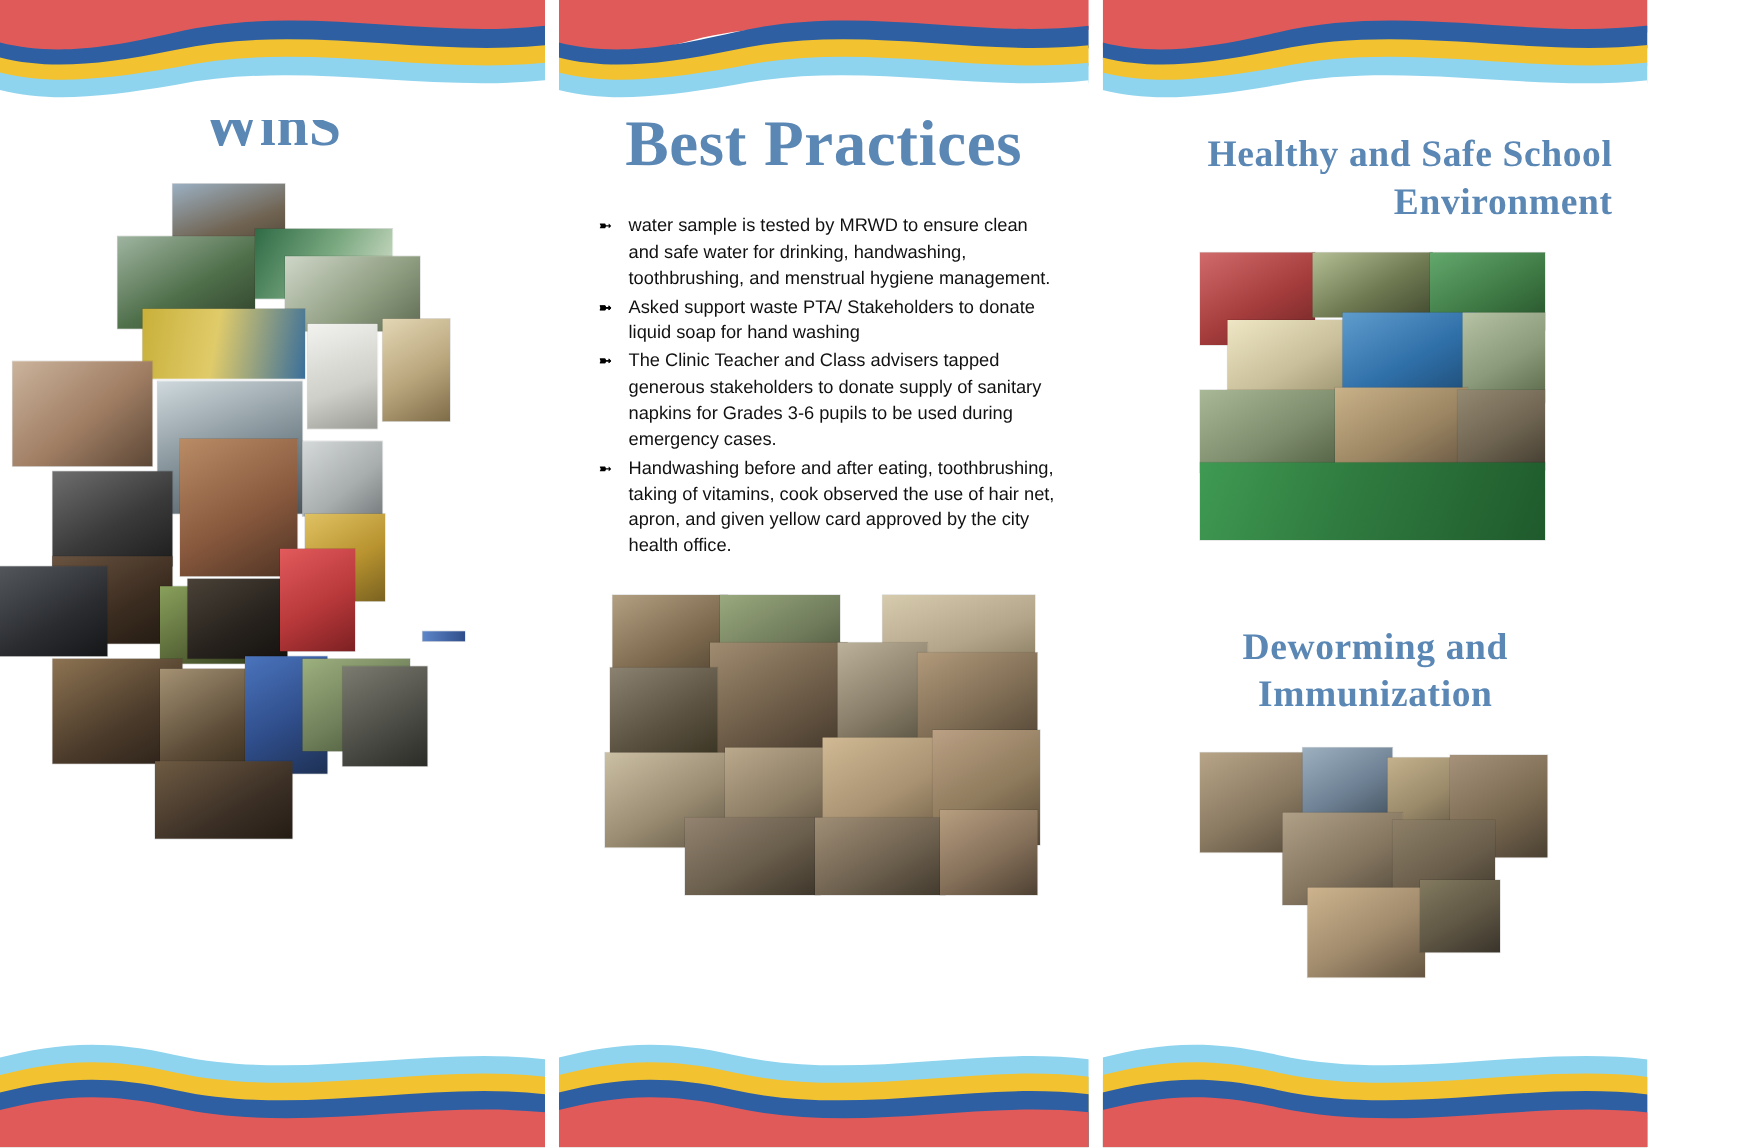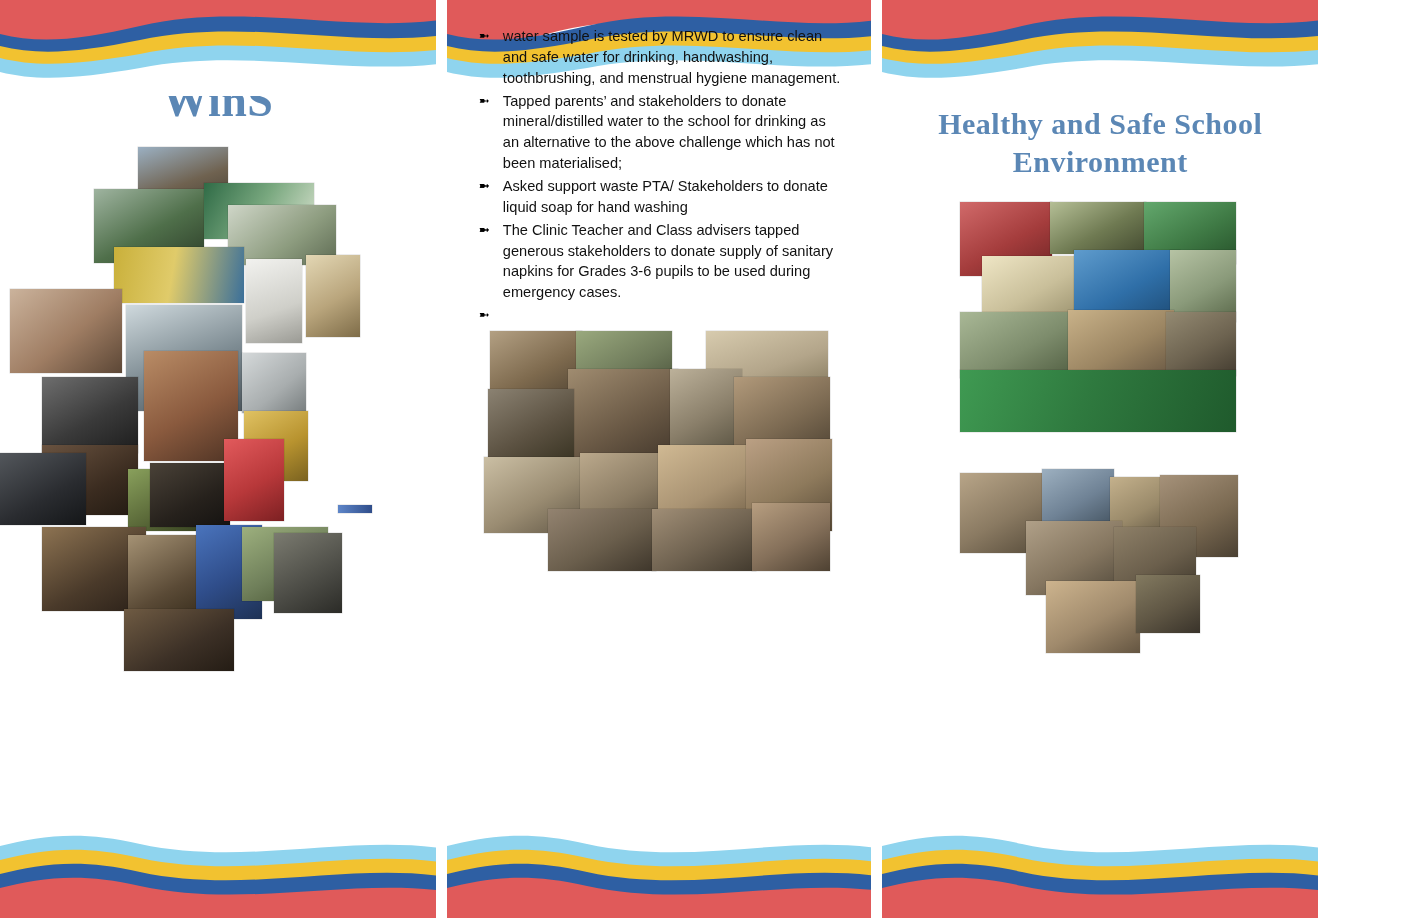--- a/index.html
+++ b/index.html
@@ -58,20 +58,21 @@
   }
   .title-best {
     font-size: 52px;
     margin-top: 86px;
   }
   .title-healthy {
     font-size: 30px;
     line-height: 1.28;
     margin-top: 105px;
     padding: 0 28px;
+    text-align: right;
   }
   .title-deworm {
     font-size: 30px;
     line-height: 1.28;
     margin-top: 52px;
     padding: 0 36px;
   }
 
   
   .bullets {
@@ -175,29 +176,30 @@
     <div class="wave-top">
       <svg width="452" height="96" viewBox="0 0 452 96" preserveAspectRatio="none">
         <path d="M0,0 L452,0 L452,20 C340,40 200,4 100,34 C56,46 22,44 0,38 Z" fill="#e05a5a"></path>
         <path d="M0,34 C40,44 80,40 140,26 C250,0 350,38 452,16 L452,34 C350,56 250,20 140,46 C80,60 40,56 0,48 Z" fill="#2e5fa3"></path>
         <path d="M0,46 C40,56 80,52 140,40 C250,16 350,52 452,32 L452,48 C350,70 250,34 140,60 C80,72 40,68 0,60 Z" fill="#f2c230"></path>
         <path d="M0,58 C40,68 80,64 140,54 C250,30 350,66 452,46 L452,62 C350,84 250,48 140,74 C80,86 40,82 0,74 Z" fill="#8fd4ee"></path>
         <path d="M0,72 C40,82 80,78 140,68 C250,46 350,80 452,60 L452,96 L0,96 Z" fill="#ffffff"></path>
       </svg>
     </div>
 
+    <div class="page-title title-best">Best Practices</div>
 
     <ul class="bullets">
       <li><span class="bullet-glyph">➼</span><span>water sample is tested by MRWD to ensure clean and safe water for drinking, handwashing, toothbrushing, and menstrual hygiene management.</span></li>
-      <li><span class="bullet-glyph">➼</span><span>Tapped parents’ and stakeholders to donate mineral/distilled water to the school for drinking as an alternative to the above challenge which has not been materialised;</span></li>
+      <li><span class="bullet-glyph">➼</span></li>
       <li><span class="bullet-glyph">➼</span></li>
       <li><span class="bullet-glyph">➼</span><span>Asked support waste PTA/ Stakeholders to donate liquid soap for hand washing</span></li>
       <li><span class="bullet-glyph">➼</span></li>
       <li><span class="bullet-glyph">➼</span><span>The Clinic Teacher and Class advisers tapped generous stakeholders to donate supply of sanitary napkins for Grades 3-6 pupils to be used during emergency cases.</span></li>
-      <li><span class="bullet-glyph">➼</span></li>
+      <li><span class="bullet-glyph">➼</span><span>Handwashing before and after eating, toothbrushing, taking of vitamins, cook observed the use of hair net, apron, and given yellow card approved by the city health office.</span></li>
     </ul>
 
     <div class="collage collage-2" style="margin-top:28px;height:250px;">
       <div class="ph" style="left:6px;top:0px;width:92px;height:72px;background:linear-gradient(150deg,#b3a083,#7e6a4e 55%,#4c4030);"></div>
       <div class="ph" style="left:92px;top:0px;width:96px;height:70px;background:linear-gradient(150deg,#9aa97e,#6e7a5a 55%,#424a34);"></div>
       <div class="ph" style="left:222px;top:0px;width:122px;height:66px;background:linear-gradient(160deg,#d7cbae,#b3a58a 55%,#7e7357);"></div>
       <div class="ph" style="left:84px;top:38px;width:110px;height:96px;background:linear-gradient(150deg,#a08c70,#6b5a46 55%,#3e3328);"></div>
       <div class="ph" style="left:186px;top:38px;width:72px;height:84px;background:linear-gradient(150deg,#bcb19a,#8a7f6a 55%,#56503f);"></div>
       <div class="ph" style="left:250px;top:46px;width:96px;height:84px;background:linear-gradient(150deg,#b29a7b,#7c6a52 55%,#4a3f30);"></div>
       <div class="ph" style="left:4px;top:58px;width:86px;height:78px;background:linear-gradient(150deg,#8b8272,#5c5242 55%,#35301f);"></div>
@@ -242,20 +244,21 @@
       <div class="ph" style="left:184px;top:0px;width:92px;height:62px;background:linear-gradient(150deg,#63a86d,#3f7a45 55%,#255029);"></div>
       <div class="ph" style="left:22px;top:54px;width:98px;height:66px;background:linear-gradient(150deg,#efe6c5,#c9bf9a 55%,#968d6a);"></div>
       <div class="ph" style="left:114px;top:48px;width:106px;height:68px;background:linear-gradient(150deg,#5f9ccd,#2f6fa8 55%,#1d4a73);"></div>
       <div class="ph" style="left:210px;top:48px;width:66px;height:72px;background:linear-gradient(150deg,#b6c3a4,#8a9a7a 55%,#586648);"></div>
       <div class="ph" style="left:0px;top:110px;width:120px;height:66px;background:linear-gradient(150deg,#a9b896,#7d8c6c 55%,#4d5a3e);"></div>
       <div class="ph" style="left:108px;top:108px;width:106px;height:70px;background:linear-gradient(150deg,#c9b289,#9b8562 55%,#635340);"></div>
       <div class="ph" style="left:206px;top:110px;width:70px;height:64px;background:linear-gradient(150deg,#948a72,#6d6350 55%,#423b2f);"></div>
       <div class="ph" style="left:0px;top:168px;width:276px;height:62px;background:linear-gradient(110deg,#3f9a52,#2f7a3f 45%,#1f5a2c);"></div>
     </div>
 
+    <div class="page-title title-deworm">Deworming and Immunization</div>
 
     <div class="collage collage-4">
       <div class="ph" style="left:0px;top:4px;width:86px;height:80px;background:linear-gradient(150deg,#b8a588,#8a7a62 55%,#564b3a);"></div>
       <div class="ph" style="left:82px;top:0px;width:72px;height:58px;background:linear-gradient(150deg,#9db0c0,#6f8295 55%,#43525f);"></div>
       <div class="ph" style="left:150px;top:8px;width:58px;height:62px;background:linear-gradient(150deg,#c4b18c,#9a8a6a 55%,#605542);"></div>
       <div class="ph" style="left:200px;top:6px;width:78px;height:82px;background:linear-gradient(150deg,#a6927a,#7b6a52 55%,#4a4032);"></div>
       <div class="ph" style="left:66px;top:52px;width:96px;height:74px;background:linear-gradient(150deg,#b0a088,#857660 55%,#50483a);"></div>
       <div class="ph" style="left:154px;top:58px;width:82px;height:66px;background:linear-gradient(150deg,#8e8068,#6b5f4c 55%,#3f382c);"></div>
       <div class="ph" style="left:86px;top:112px;width:94px;height:72px;background:linear-gradient(150deg,#cdb48e,#a08a6c 55%,#645541);"></div>
       <div class="ph" style="left:176px;top:106px;width:64px;height:58px;background:linear-gradient(150deg,#837a60,#5f5644 55%,#39332a);"></div>

